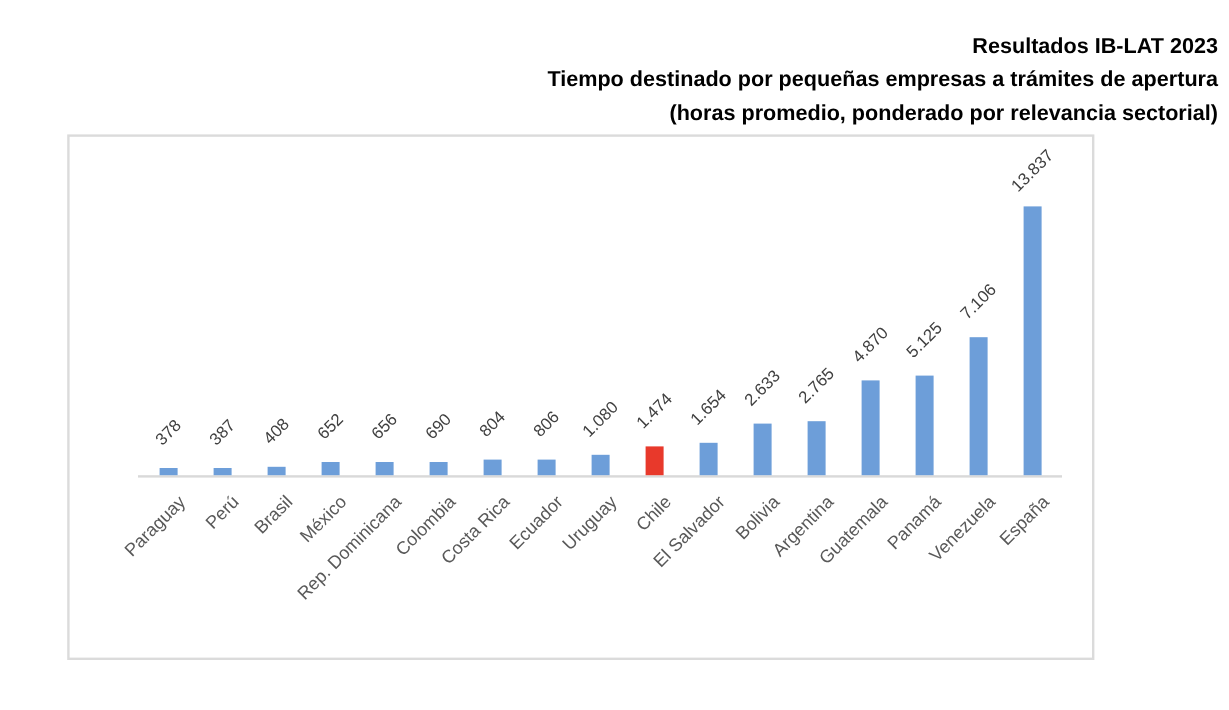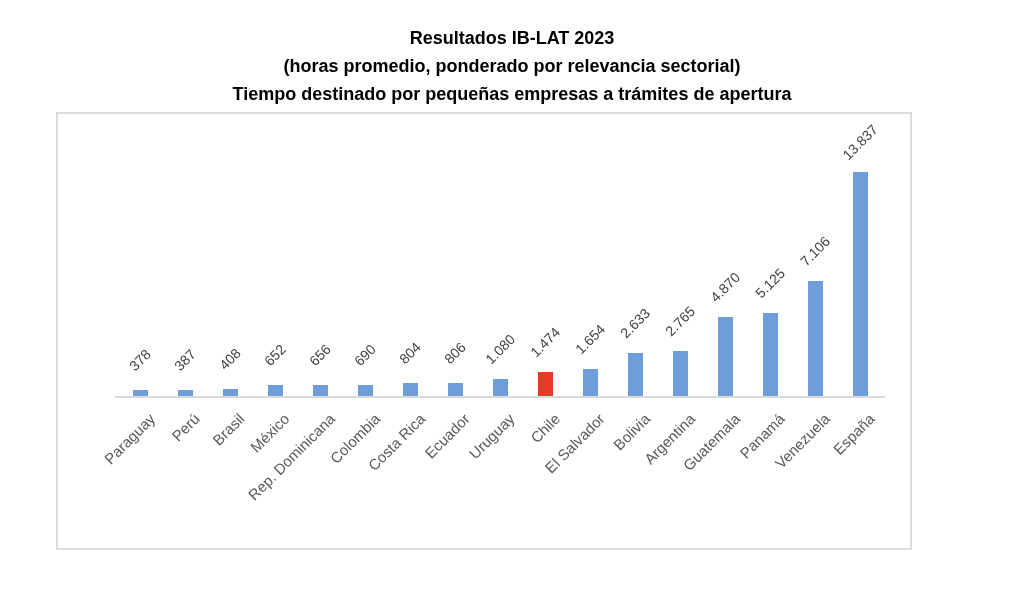--- a/index.html
+++ b/index.html
@@ -6,21 +6,21 @@
   body {
     width: 1024px; height: 592px;
     background: #ffffff;
     font-family: "Liberation Sans", sans-serif;
     position: relative;
     overflow: hidden;
   }
   .title-block {
     position: absolute;
     top: 24px; left: 9px; width: 1006px;
-    text-align: center;
+    text-align: right;
     font-weight: bold;
     font-size: 18px;
     line-height: 28px;
     color: #000000;
   }
   .chart-frame {
     position: absolute;
     left: 56px; top: 112px;
     width: 856px; height: 438px;
     border: 2px solid #DBDBDB;
@@ -55,22 +55,22 @@
     white-space: nowrap;
     font-size: 15px;
     color: #595959;
   }
 </style>
 </head>
 <body>
 
 <div class="title-block">
   <div>Resultados IB-LAT 2023</div>
+  <div>Tiempo destinado por pequeñas empresas a trámites de apertura</div>
   <div>(horas promedio, ponderado por relevancia sectorial)</div>
-  <div>Tiempo destinado por pequeñas empresas a trámites de apertura</div>
 </div>
 
 <div class="chart-frame" style="border-color: rgb(219, 219, 219);">
   <div class="plot">
     <div class="axis-line" style="background: rgb(217, 217, 217);"></div>
 
   <div class="bar" style="left: 77px; top: 278px; width: 15px; height: 6px; background: rgb(109, 158, 217);"></div>
       <div class="vanchor" style="left: 84px; top: 248px;">
         <span class="vlabel">378</span>
       </div>

